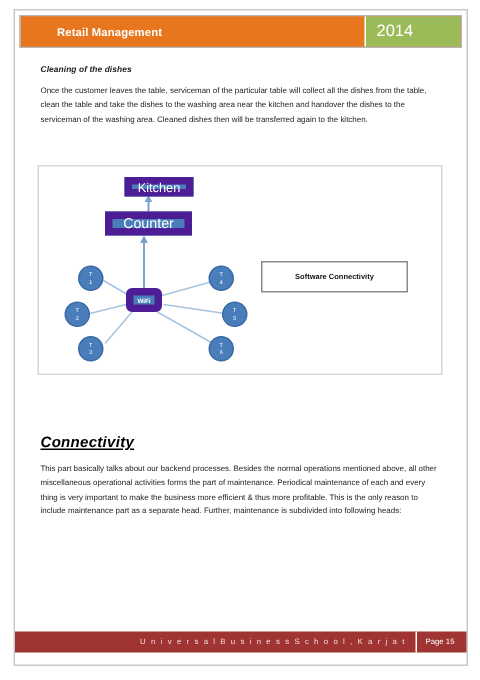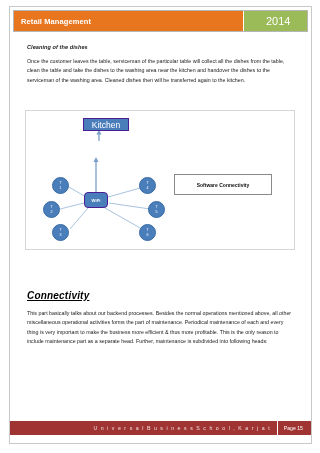--- a/index.html
+++ b/index.html
@@ -45,38 +45,38 @@
     display: flex;
     box-sizing: border-box;
     border: 1px solid #b6b6b6;
     background: #e8761f;
   }
   .header-title-cell {
     flex: 1 1 auto;
     background: #e8761f;
     display: flex;
     align-items: center;
-    padding-left: 7px;
+    padding-left: 24px;
     box-sizing: border-box;
     overflow: hidden;
   }
   .header-title {
     color: #ffffff;
     font-size: 7.5px;
     font-weight: 700;
     letter-spacing: 0.1px;
     white-space: nowrap;
   }
   .header-year-cell {
     flex: 0 0 64px;
     background: #9bbb59;
     border-left: 1px solid #ffffff;
     display: flex;
     align-items: center;
-    padding-left: 22px;
+    padding-left: 7px;
     box-sizing: border-box;
   }
   .header-year {
     color: #ffffff;
     font-size: 11px;
     font-weight: 400;
     white-space: nowrap;
   }
 
   
@@ -120,21 +120,21 @@
   }
   .diagram-svg {
     position: absolute;
     left: 0; top: 0;
     width: 100%;
     height: 100%;
   }
   .node-box {
     position: absolute;
     background: #4a7ebb;
-    border: 1px solid #4c1d95;
+    border: 5px solid #4c1d95;
     display: flex;
     align-items: center;
     justify-content: center;
     color: #ffffff;
     box-sizing: border-box;
   }
   .node-kitchen {
     left: 57px; top: 7px;
     width: 46px; height: 13px;
     font-size: 8.5px;
@@ -280,20 +280,23 @@
         <line x1="62" y1="97" x2="44" y2="118" stroke="#a8c3e0" stroke-width="1"></line>
         <line x1="82" y1="86" x2="118" y2="76" stroke="#a8c3e0" stroke-width="1"></line>
         <line x1="83" y1="92" x2="124" y2="98" stroke="#a8c3e0" stroke-width="1"></line>
         <line x1="79" y1="97" x2="116" y2="118" stroke="#a8c3e0" stroke-width="1"></line>
       </svg>
 
       <div class="node-box node-kitchen">
         <span>Kitchen</span>
       </div>
 
+      <div class="node-box node-counter">
+        <span>Counter</span>
+      </div>
 
       <div class="node-box node-wifi">
         <span>WiFi</span>
       </div>
 
       <div class="node-circle c-t1">
         <span>T</span>
         <span>1</span>
       </div>
       <div class="node-circle c-t2">

